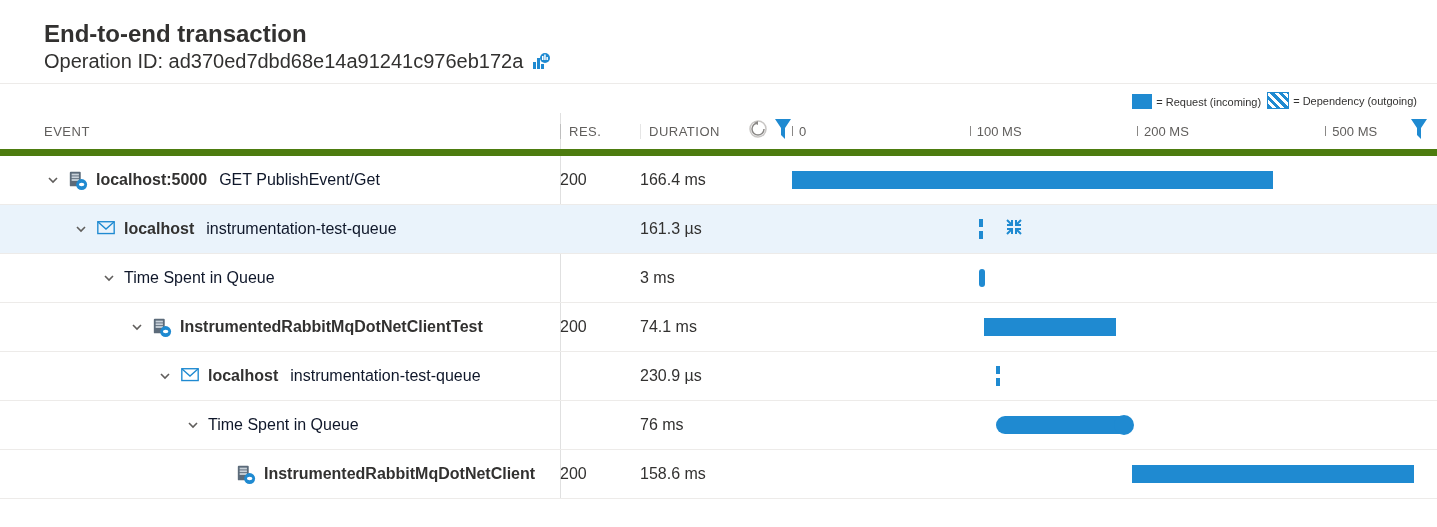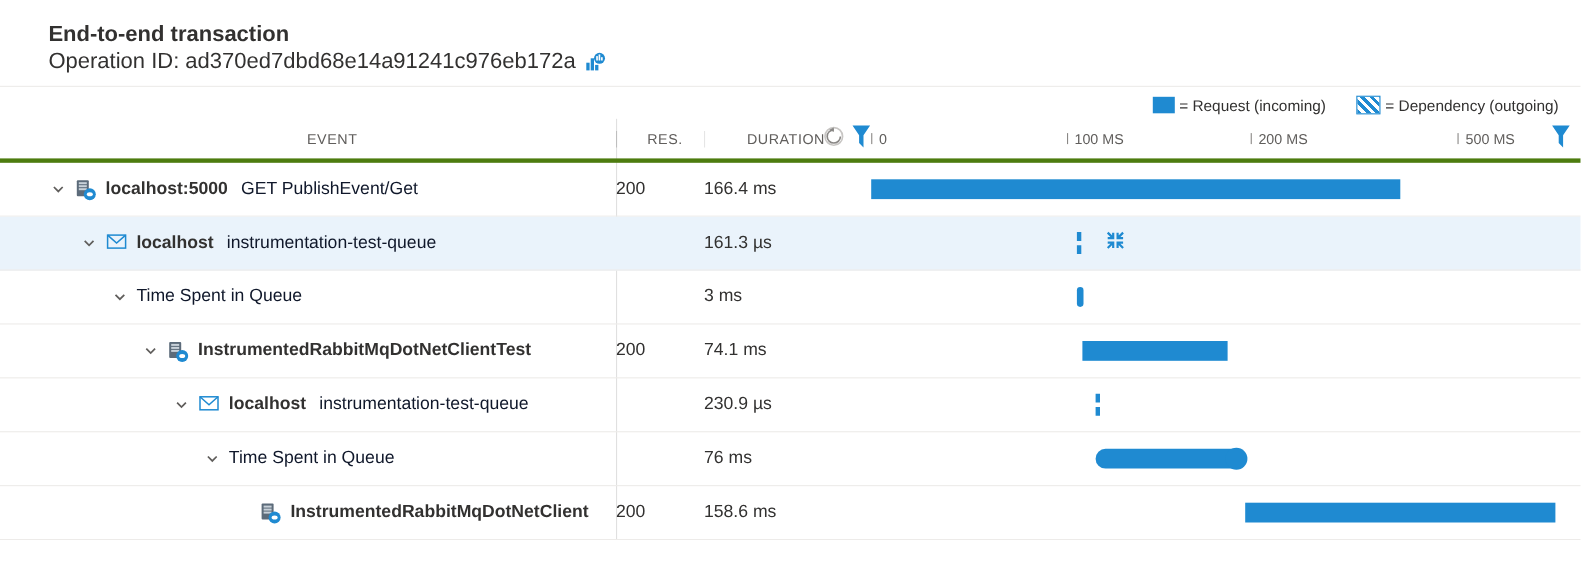--- a/index.html
+++ b/index.html
@@ -8,42 +8,42 @@
     font-family: "Segoe UI", -apple-system, BlinkMacSystemFont, sans-serif;
     background: #ffffff;
     color: #323130;
     width: 1437px;
   }
   .header {
     padding: 20px 20px 10px 44px;
     border-bottom: 1px solid #edebe9;
   }
   .title {
-    font-size: 20px;
+    font-size: 24px;
     font-weight: 700;
     margin: 0;
   }
   .op-line {
     font-size: 20px;
     font-weight: 400;
     margin-top: 2px;
     display: flex;
     align-items: center;
   }
   .insights-icon {
     margin-left: 8px;
     display: inline-flex;
   }
   .legend {
     display: flex;
     justify-content: flex-end;
-    align-items: center;
-    gap: 28px;
+    align-items: flex-end;
+    gap: 6px;
     padding: 8px 20px 4px 0;
-    font-size: 14px;
+    font-size: 11px;
   }
   .legend-swatch {
     width: 20px;
     height: 15px;
     display: inline-block;
     vertical-align: middle;
     margin-right: 4px;
   }
   .legend-swatch.solid {
     background: #1f8ad1;
@@ -57,22 +57,21 @@
     position: relative;
   }
   .cols {
     display: grid;
     grid-template-columns: 560px 80px 140px 1fr;
     align-items: center;
   }
   .thead {
     position: relative;
     height: 36px;
-    border-bottom: 4px solid #4d7c0f;
-    text-align: center;
+    border-bottom: 7px solid #4d7c0f;
   }
   .th {
     font-size: 13px;
     letter-spacing: 0.5px;
     color: #605e5c;
     text-transform: uppercase;
     padding-left: 44px;
   }
   .th.res { padding-left: 0; border-left: 1px solid #d2d0ce; padding-left:8px;}
   .th.dur { padding-left: 0; border-left: 1px solid #d2d0ce; padding-left:8px;}

